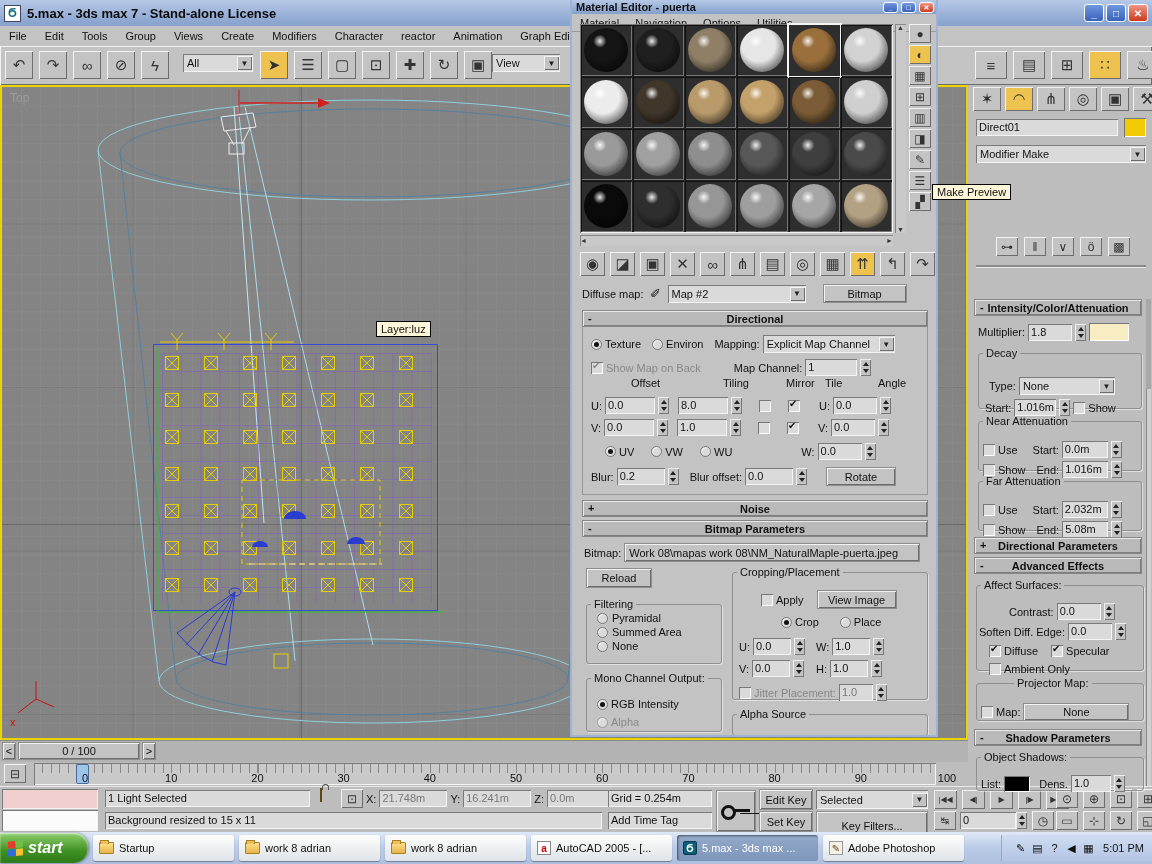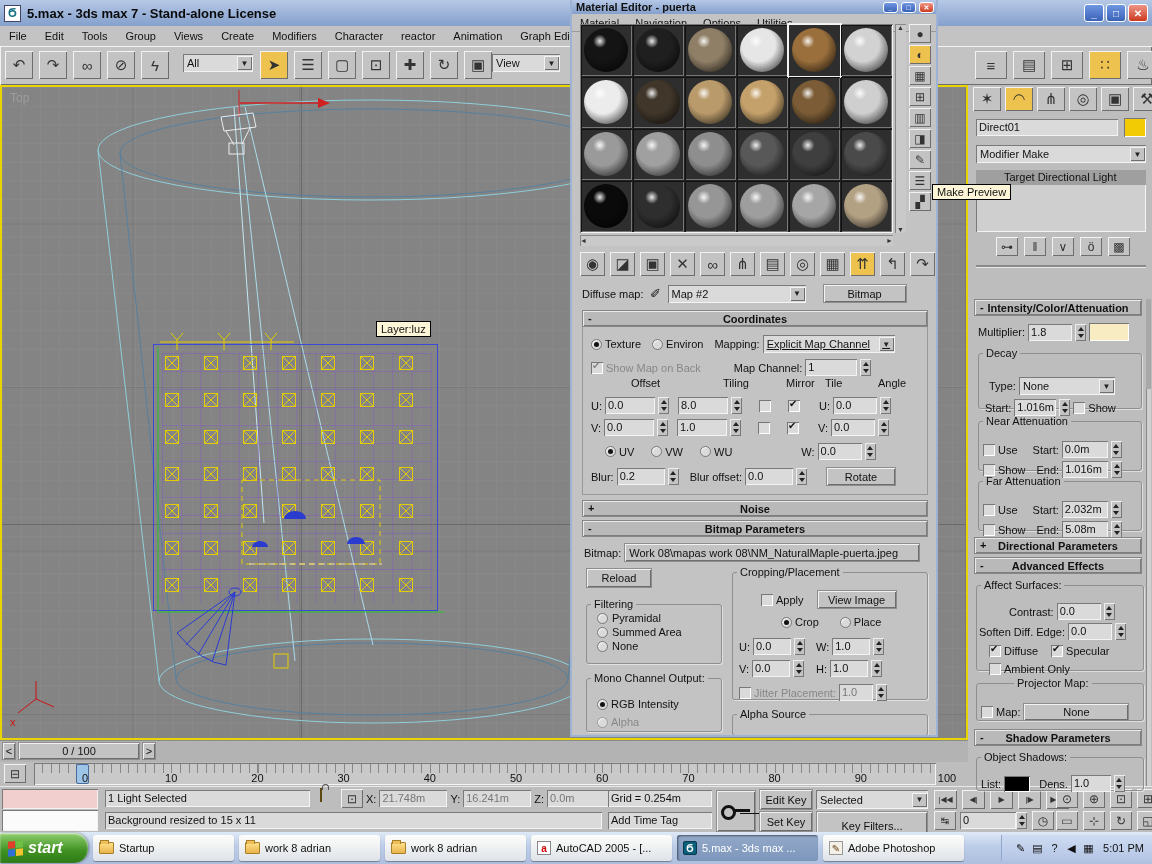--- a/index.html
+++ b/index.html
@@ -362,23 +362,20 @@
       </div>
 
     <div class="abs fld" style="left:6px;top:34px;width:142px;">Direct01</div>
     <div class="abs swatch" style="left:154px;top:33px;width:22px;height:19px;background:#f2cb05;"></div>
 
     <div class="dd abs" style="left:6px;top:60px;width:170px;">
       <span>Modifier Make</span>
       <span class="arr">▼</span>
     </div>
 
-    <div class="abs sunken" style="left:6px;top:85px;width:170px;height:62px;background:#cfcfcf;">
-      <div style="height:15px;background:#9f9f9f;padding:1px 0 0 28px;">Target Directional Light</div>
-    </div>
 
     <div class="row" style="left:26px;top:152px;gap:3px;">
 
     <span class="ico small" style="--i: 0;">⊶</span>
         <span class="ico small" style="--i: 1;">‖</span>
         <span class="ico small" style="--i: 2;">∨</span>
         <span class="ico small" style="--i: 3;">ö</span>
         <span class="ico small" style="--i: 4;">▩</span>
       </div>
     <div class="abs" style="left:6px;top:180px;width:170px;height:2px;background:#8a8a8a;box-shadow:0 1px 0 #e8e8e8;"></div>
@@ -663,30 +660,30 @@
       <span style="width:18px;text-align:center;font-size:13px;">✐</span>
       <span class="dd" style="width:138px;">
         <span>Map #2</span>
         <span class="arr">▼</span>
       </span>
       <span class="btn" style="width:84px;height:19px;margin-left:14px;">Bitmap</span>
     </div>
 
     <div class="roll" style="left:10px;top:310px;width:346px;">
       <span class="pm">-</span>
-        <span>Coordinates</span>
+        <span>Directional</span>
     </div>
     <div class="abs" style="left:10px;top:327px;width:346px;height:168px;border:1px solid #989898;border-top:none;">
       <div class="row" style="left:8px;top:8px;">
         <span class="rb on"></span>
         <span class="lbl">Texture</span>
         <span class="rb" style="margin-left:8px;"></span>
         <span class="lbl">Environ</span>
         <span class="lbl" style="margin-left:8px;">Mapping:</span>
-        <span class="dd" style="width:132px;text-decoration:underline;">
+        <span class="dd" style="width:132px;">
           <span>Explicit Map Channel</span>
           <span class="arr">▼</span>
         </span>
       </div>
       <div class="row" style="left:8px;top:32px;">
         <span class="cb on dim"></span>
         <span class="lbl dim">Show Map on Back</span>
         <span class="lbl" style="margin-left:30px;">Map Channel:</span>
         <span class="fld" style="width:52px;">1</span>
         <span class="sp"></span>

